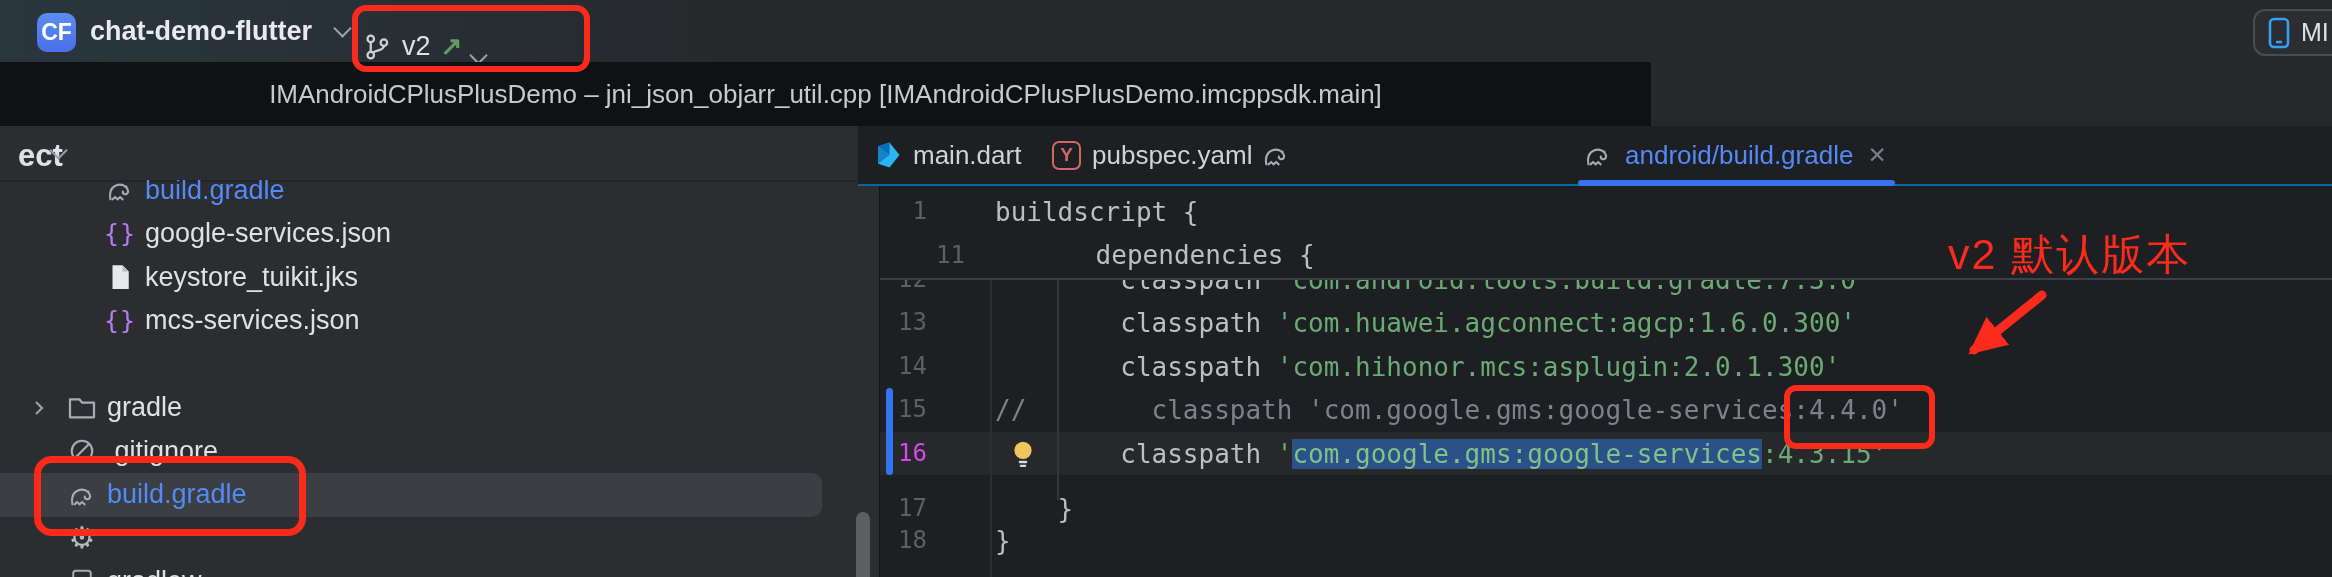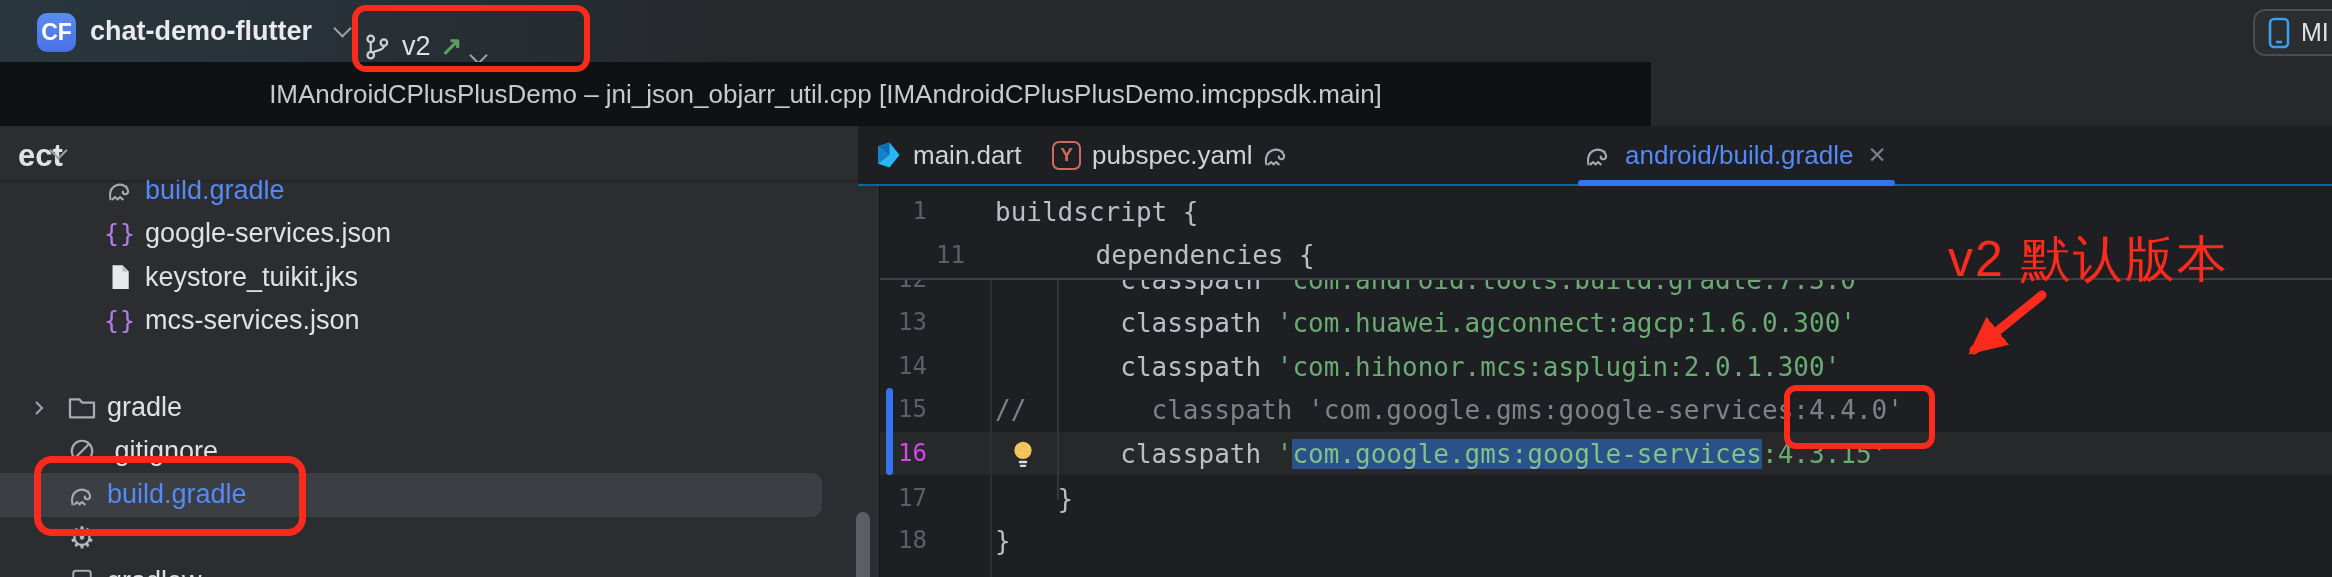--- a/index.html
+++ b/index.html
@@ -67,21 +67,21 @@
   .codetext{position:absolute;left:115px;top:50%;transform:translateY(-50%);white-space:pre;
     font-family:"DejaVu Sans Mono",monospace;font-size:26px;}
   .seg-plain{color:#bcbec4;} .seg-string{color:#6aab73;} .seg-comment{color:#7d828a;}
   .seg-string-selected{color:#7fc28a;background:#2a5188;}
   .bulb{position:absolute;left:128px;top:6px;z-index:4;}
   .sticky{position:absolute;left:0;top:0;width:1452px;height:92px;background:#1e1f22;
     border-bottom:2px solid #3e4045;z-index:6;}
   .sticky .code-line{z-index:7;}
   
   .anno{position:absolute;border:6px solid #fa2b1c;border-radius:14px;z-index:50;pointer-events:none;}
-  .anno-note{position:absolute;left:1948px;top:226px;color:#fa2b1c;font-size:50px;font-weight:500;
+  .anno-note{position:absolute;left:1948px;top:226px;color:#fa2b1c;font-size:43px;font-weight:500;
     letter-spacing:2px;z-index:50;pointer-events:none;white-space:nowrap;}
   .overlay-svg{position:absolute;left:0;top:0;z-index:50;pointer-events:none;}
 </style>
 </head>
 <body>
 
 <div id="app">
 
   <div class="toolbar">
     <div class="proj-badge">CF</div>
@@ -272,21 +272,21 @@
         <span class="lnum">16</span>
         <span class="bulb" style="display: inline-flex; align-items: center; justify-content: center;">
           <svg width="30" height="32" viewBox="0 0 24 26">
             <circle cx="12" cy="10" r="7" fill="#f2c55c"></circle>
             <rect x="8.5" y="18.5" width="7" height="2" rx="1" fill="#d9dadd"></rect>
             <rect x="9.3" y="21.7" width="5.4" height="1.8" rx="0.9" fill="#d9dadd"></rect>
           </svg>
         </span>
         <span class="codetext"><span class="seg-plain">        classpath </span><span class="seg-string">'</span><span class="seg-string-selected">com.google.gms:google-services</span><span class="seg-string">:4.3.15'</span></span>
       </div>
-      <div class="code-line" style="top: 291px;">
+      <div class="code-line" style="top: 301px;">
         <span class="lnum">17</span>
         <span class="codetext"><span class="seg-plain">    }</span></span>
       </div>
       <div class="code-line" style="top: 332.75px;">
         <span class="lnum">18</span>
         <span class="codetext"><span class="seg-plain">}</span></span>
       </div>
       <div class="change-bar" style="top: 202.25px; height: 87px;"></div>
       <div class="sticky">
         <div class="code-line" style="top: 4px;">

